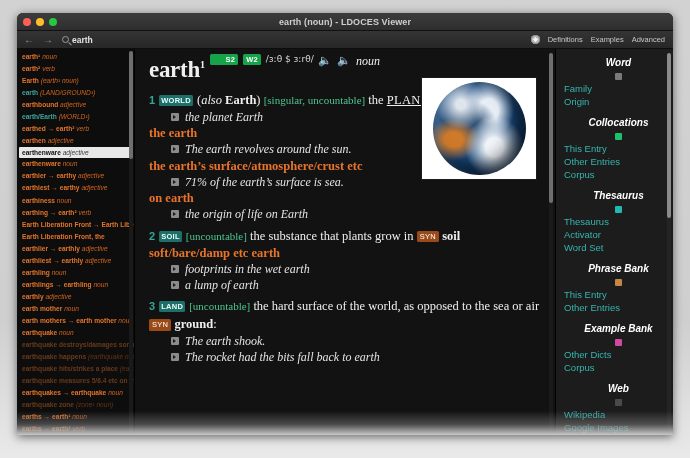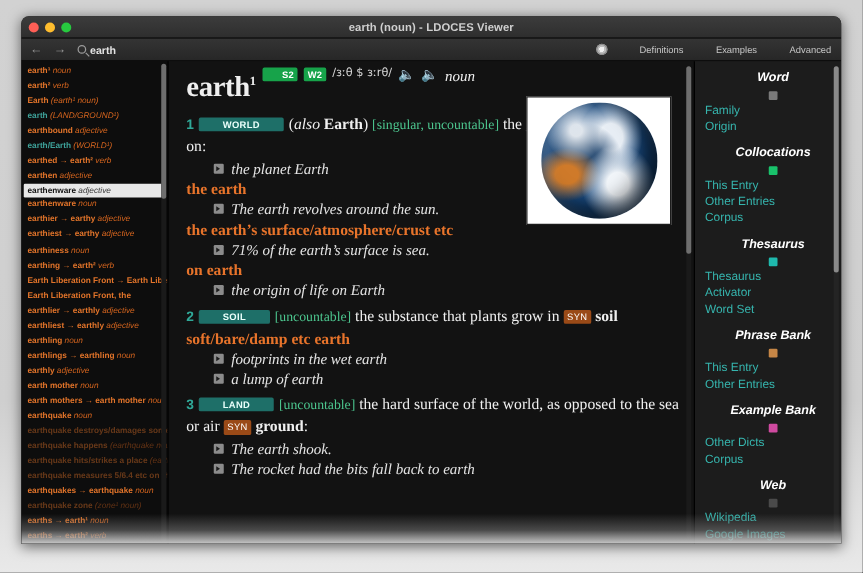--- a/index.html
+++ b/index.html
@@ -59,21 +59,21 @@
     display:inline-block; width:7px; height:7px; border:1.2px solid #9b9b9b;
     border-radius:50%; position:relative;
   }
   .mag::after{
     content:""; position:absolute; right:-3px; bottom:-2px;
     width:3.5px; height:1.2px; background:#9b9b9b;
     transform:rotate(45deg);
   }
   .searchval { font-weight:bold; font-size:8.5px; }
   .tbright {
-    margin-left:auto; display:flex; align-items:center; gap:26px;
+    margin-left:auto; display:flex; align-items:center; gap:8px;
     margin-right:8px; font-size:7.5px; color:#c6c6c6;
   }
   .gearicon{
     width:9px;height:9px;border-radius:50%;
     background:radial-gradient(circle at 50% 50%, #f0f0f0 0 32%, #bdbdbd 33% 100%);
     box-shadow:0 0 0 1px #8d8d8d inset;
   }
 
   
   .body { display:flex; height: 386px; }
@@ -160,21 +160,21 @@
     box-shadow: inset -9px -7px 18px rgba(0,0,0,.55), inset 5px 4px 10px rgba(255,255,255,.18);
   }
 
   
   .sense { font-family:"Liberation Serif", serif; color:#efefef; }
   .sense-row { display:block; margin-bottom:1px; }
   .snum { color:#2fa898; font-weight:bold; font-size:11px; font-family:"Liberation Sans",sans-serif; }
   .gram {
     display:inline-block; background:#1e6f68; color:#eafffb;
     font-family:"Liberation Sans", sans-serif; font-weight:bold;
-    font-size:7.5px; padding:1px 19px; border-radius:1.5px;
+    font-size:7.5px; padding:1px 2px; border-radius:1.5px;
     letter-spacing:.3px; position:relative; top:-1px;
   }
   .syn {
     display:inline-block; background:#9a4a17; color:#fff;
     font-family:"Liberation Sans", sans-serif; font-weight:normal;
     font-size:7.5px; padding:1px 3px; border-radius:1.5px;
     letter-spacing:.3px; position:relative; top:-1px;
   }
   .grambrk { color:#4cc58e; font-size:11px; }
   .deftext { font-size:12.5px; color:#efefef; line-height:1.28; }

